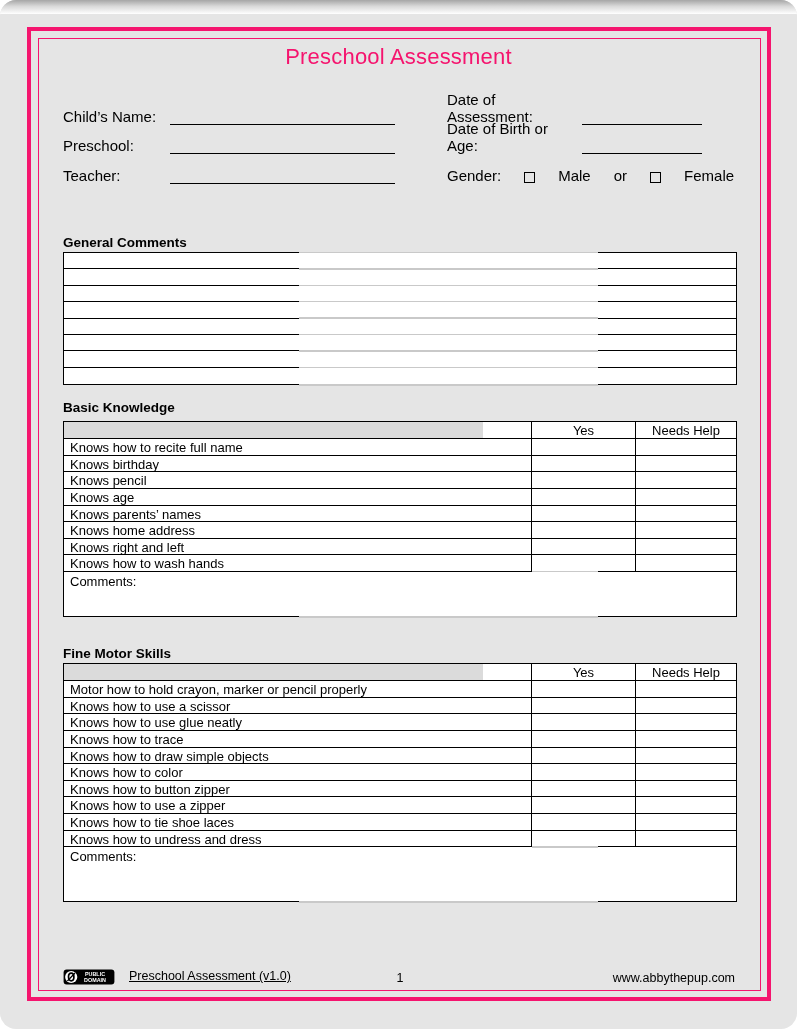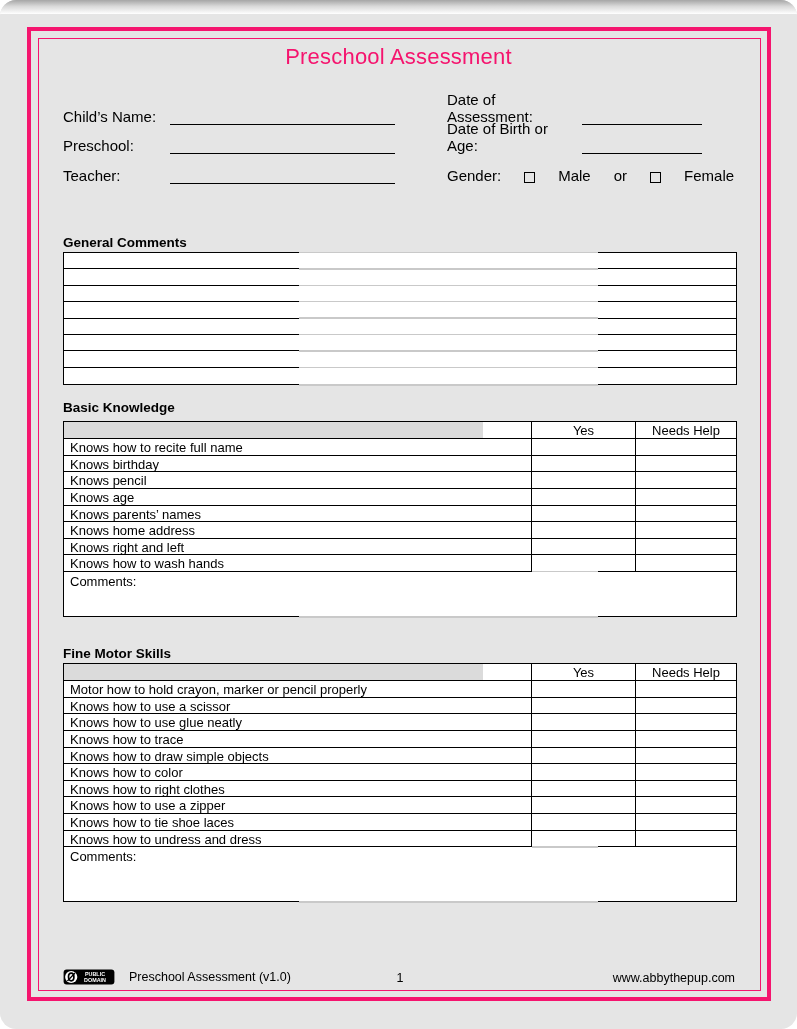--- a/index.html
+++ b/index.html
@@ -57,21 +57,21 @@
   .cell.yes{width:104px;border-left:1.2px solid #000;text-align:center;line-height:15px;padding-top:1px;margin-left:48px;}
   .cell.nh{width:101px;border-left:1.2px solid #000;text-align:center;line-height:15px;padding-top:1px;}
   .hdr-gray{background:#DBDBDB;}
   .ck-comments{position:relative;box-sizing:border-box;padding:2px 4px 0 6px;line-height:15px;}
   .ck-comments.h44{height:44px;}
   .ck-comments.h54{height:54px;}
   .ck-comments::before{content:"";position:absolute;top:-1.2px;left:69.6%;width:9.9%;height:1.3px;background:#c9c9c9;}
   .ck-comments::after{content:"";position:absolute;bottom:-1.6px;left:34.9%;width:44.6%;height:1.7px;background:#c9c9c9;}
   
   .footer{position:absolute;left:63px;top:969px;width:674px;height:18px;font-size:12.5px;}
-  .footer-left{position:absolute;left:0;top:0;display:flex;align-items:center;gap:14px;}
+  .footer-left{position:absolute;left:0;top:0;display:flex;gap:14px;text-decoration:underline;}
   .footer-center{position:absolute;left:0;top:2px;width:674px;text-align:center;}
   .footer-right{position:absolute;right:2px;top:2px;}
   .pd-badge{display:block;}
 </style>
 </head>
 <body>
 
 <div class="page">
   <div class="top-shadow"></div>
   <div class="border-outer"></div>
@@ -204,21 +204,21 @@
       <div class="cell label">Knows how to draw simple objects</div>
       <div class="cell yes"></div>
       <div class="cell nh"></div>
     </div>
     <div class="ck-row">
       <div class="cell label">Knows how to color</div>
       <div class="cell yes"></div>
       <div class="cell nh"></div>
     </div>
     <div class="ck-row">
-      <div class="cell label">Knows how to right clothes</div>
+      <div class="cell label">Knows how to button zipper</div>
       <div class="cell yes"></div>
       <div class="cell nh"></div>
     </div>
     <div class="ck-row">
       <div class="cell label">Knows how to use a zipper</div>
       <div class="cell yes"></div>
       <div class="cell nh"></div>
     </div>
     <div class="ck-row">
       <div class="cell label">Knows how to tie shoe laces</div>

